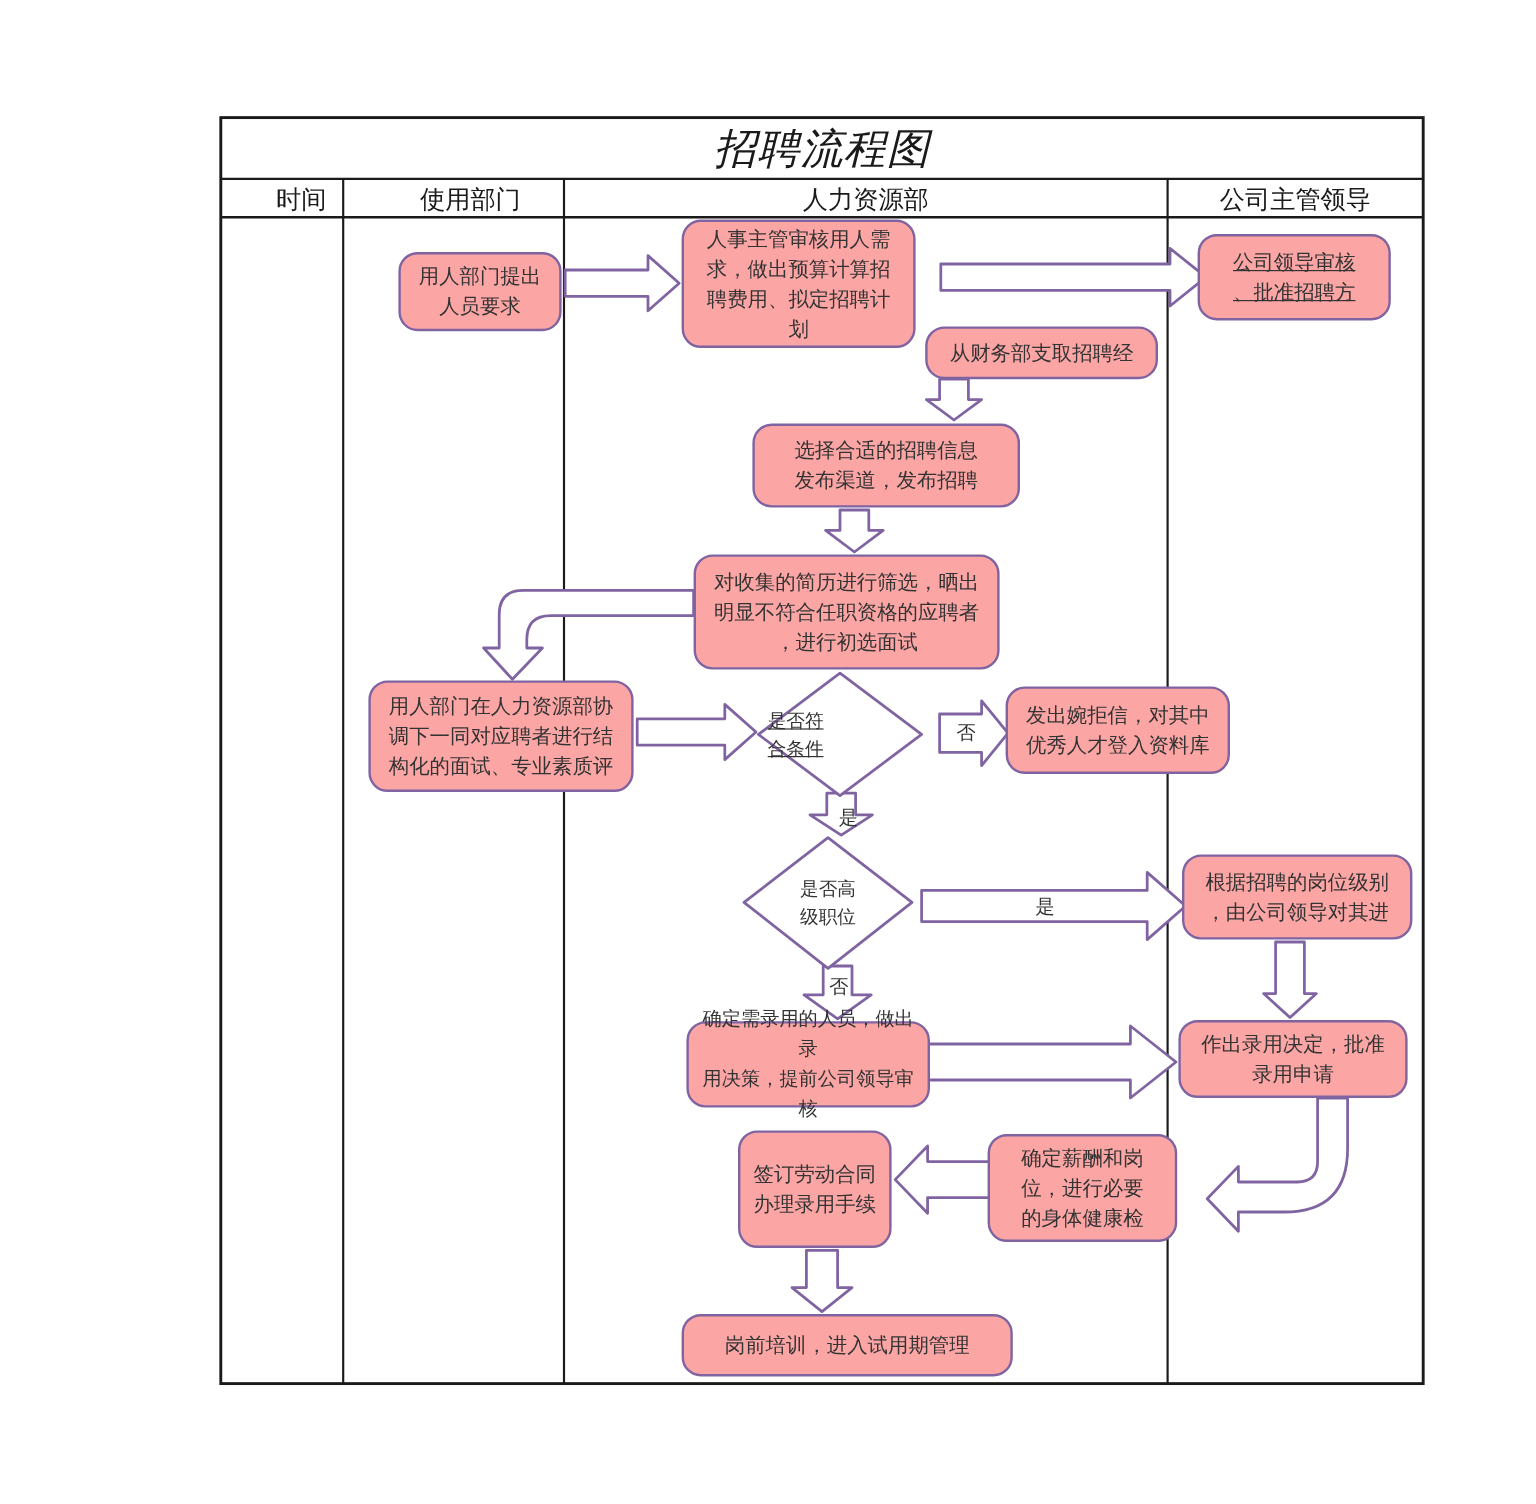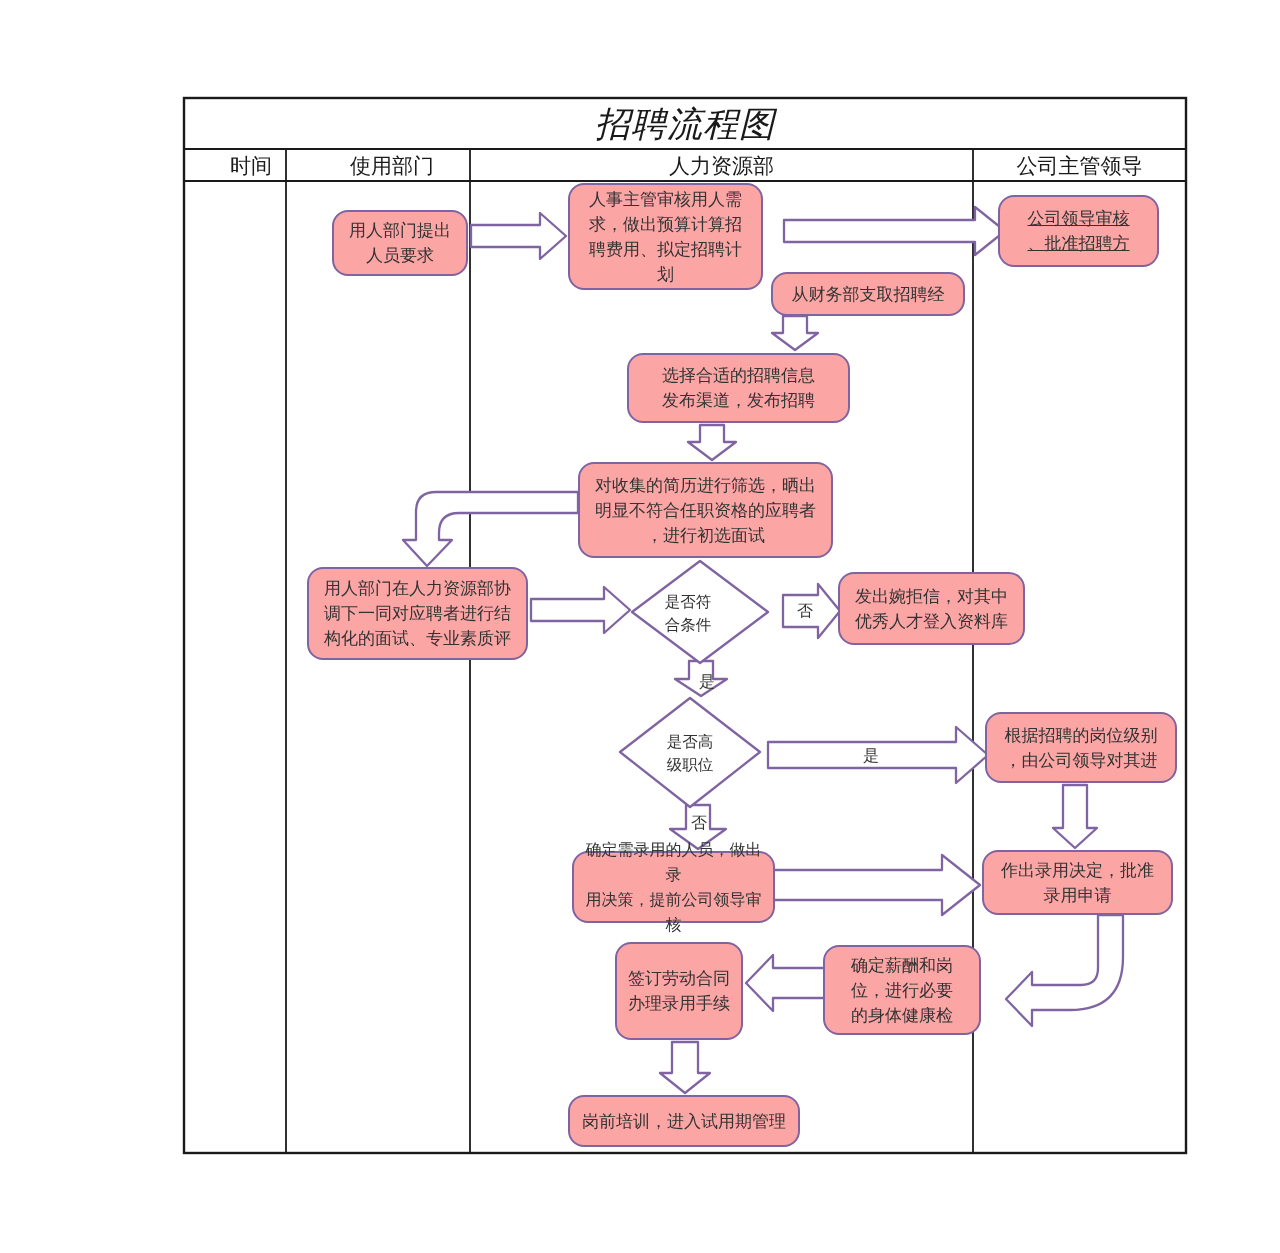--- a/index.html
+++ b/index.html
@@ -112,23 +112,23 @@
 ，由公司领导对其进</div>
   <div class="node small" style="left:572px;top:851px;width:203px;height:72px;">确定需录用的人员，做出录
 用决策，提前公司领导审核</div>
   <div class="node" style="left:982px;top:850px;width:191px;height:65px;">作出录用决定，批准
 录用申请</div>
   <div class="node" style="left:823px;top:945px;width:158px;height:90px;">确定薪酬和岗
 位，进行必要
 的身体健康检</div>
   <div class="node" style="left:615px;top:942px;width:128px;height:98px;">签订劳动合同
 办理录用手续</div>
-  <div class="node" style="left:568px;top:1095px;width:232px;height:52px;">岗前培训，进入试用期管理</div>
+  <div class="node" style="left:568px;top:1095px;width:276px;height:52px;">岗前培训，进入试用期管理</div>
 
-  <div class="dtext" style="left:688px;top:613px;">是否符
+  <div class="dtext" style="left:663px;top:613px;text-decoration:underline;">是否符
 合条件</div>
   <div class="dtext" style="left:690px;top:753px;">是否高
 级职位</div>
 
   <span class="elabel" style="left:805px;top:611px;">否</span>
   <span class="elabel" style="left:707px;top:682px;">是</span>
   <span class="elabel" style="left:871px;top:756px;">是</span>
   <span class="elabel" style="left:699px;top:823px;">否</span>
 
 </div>

